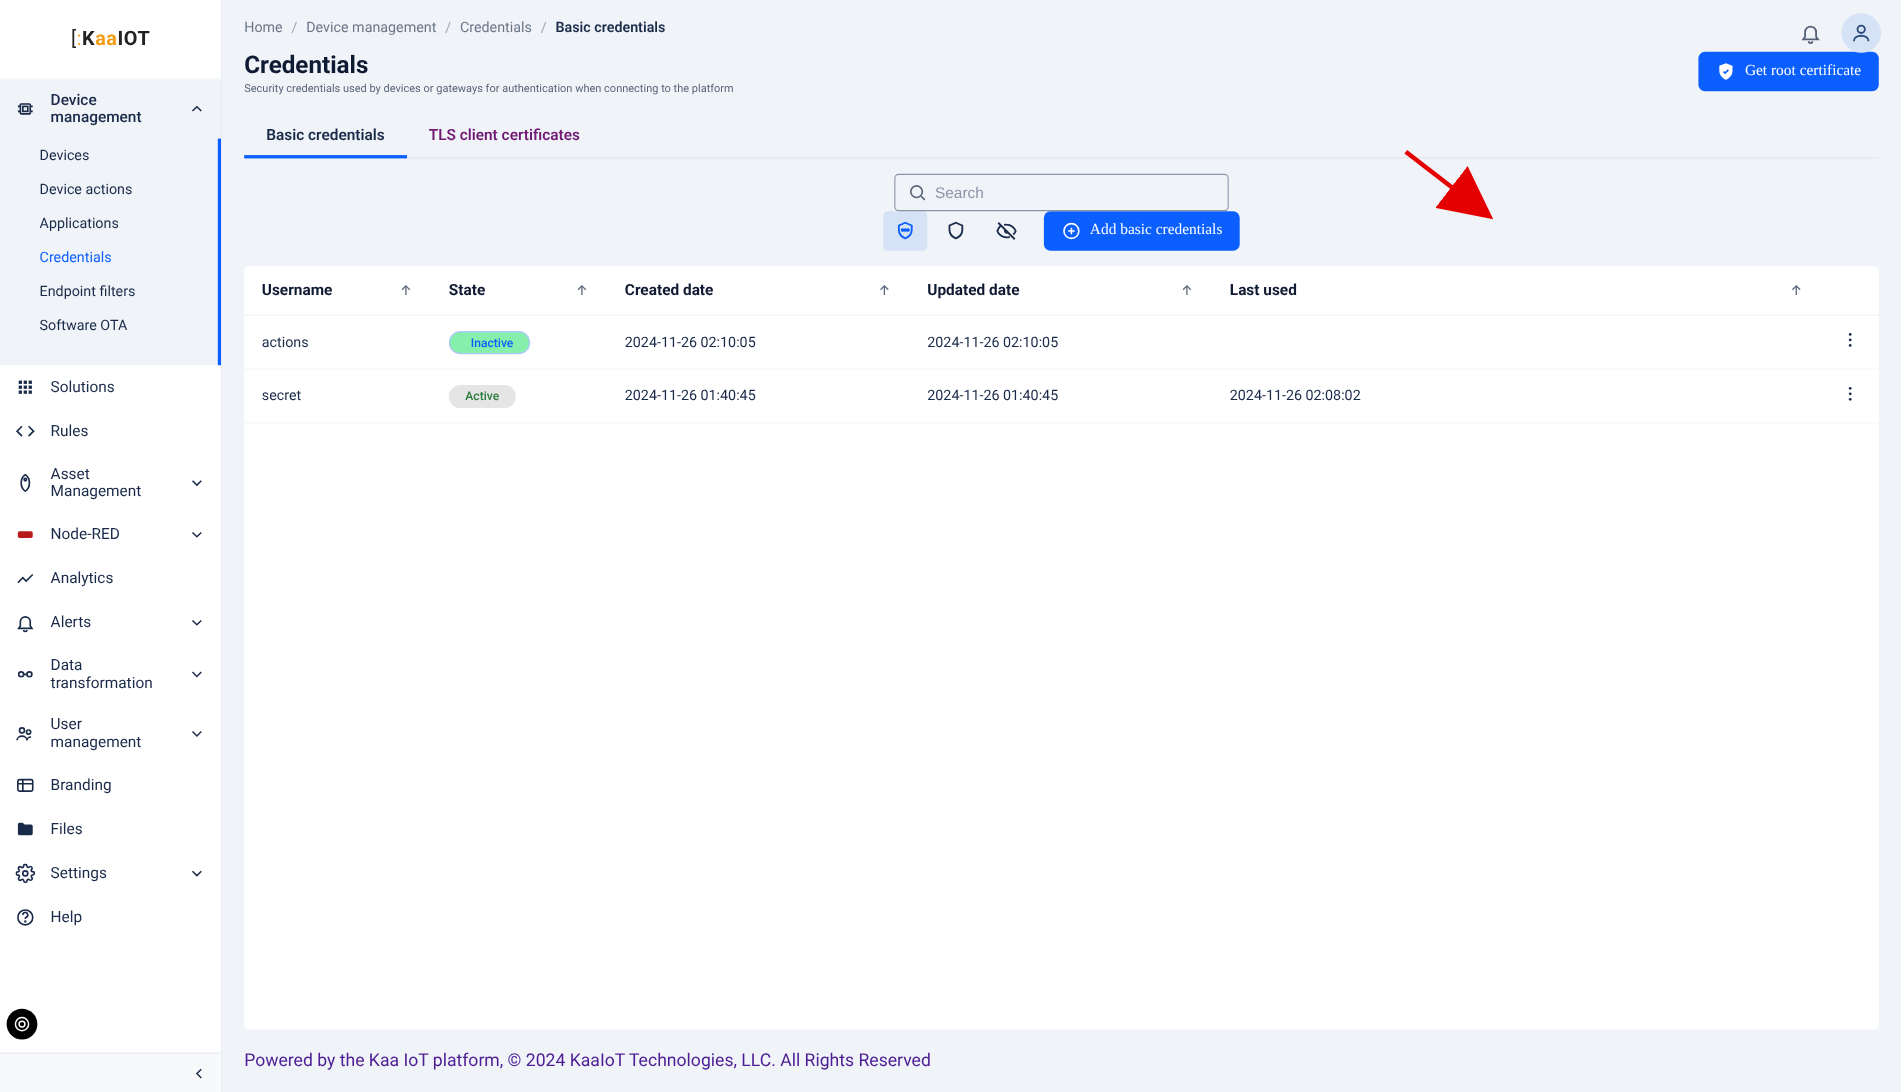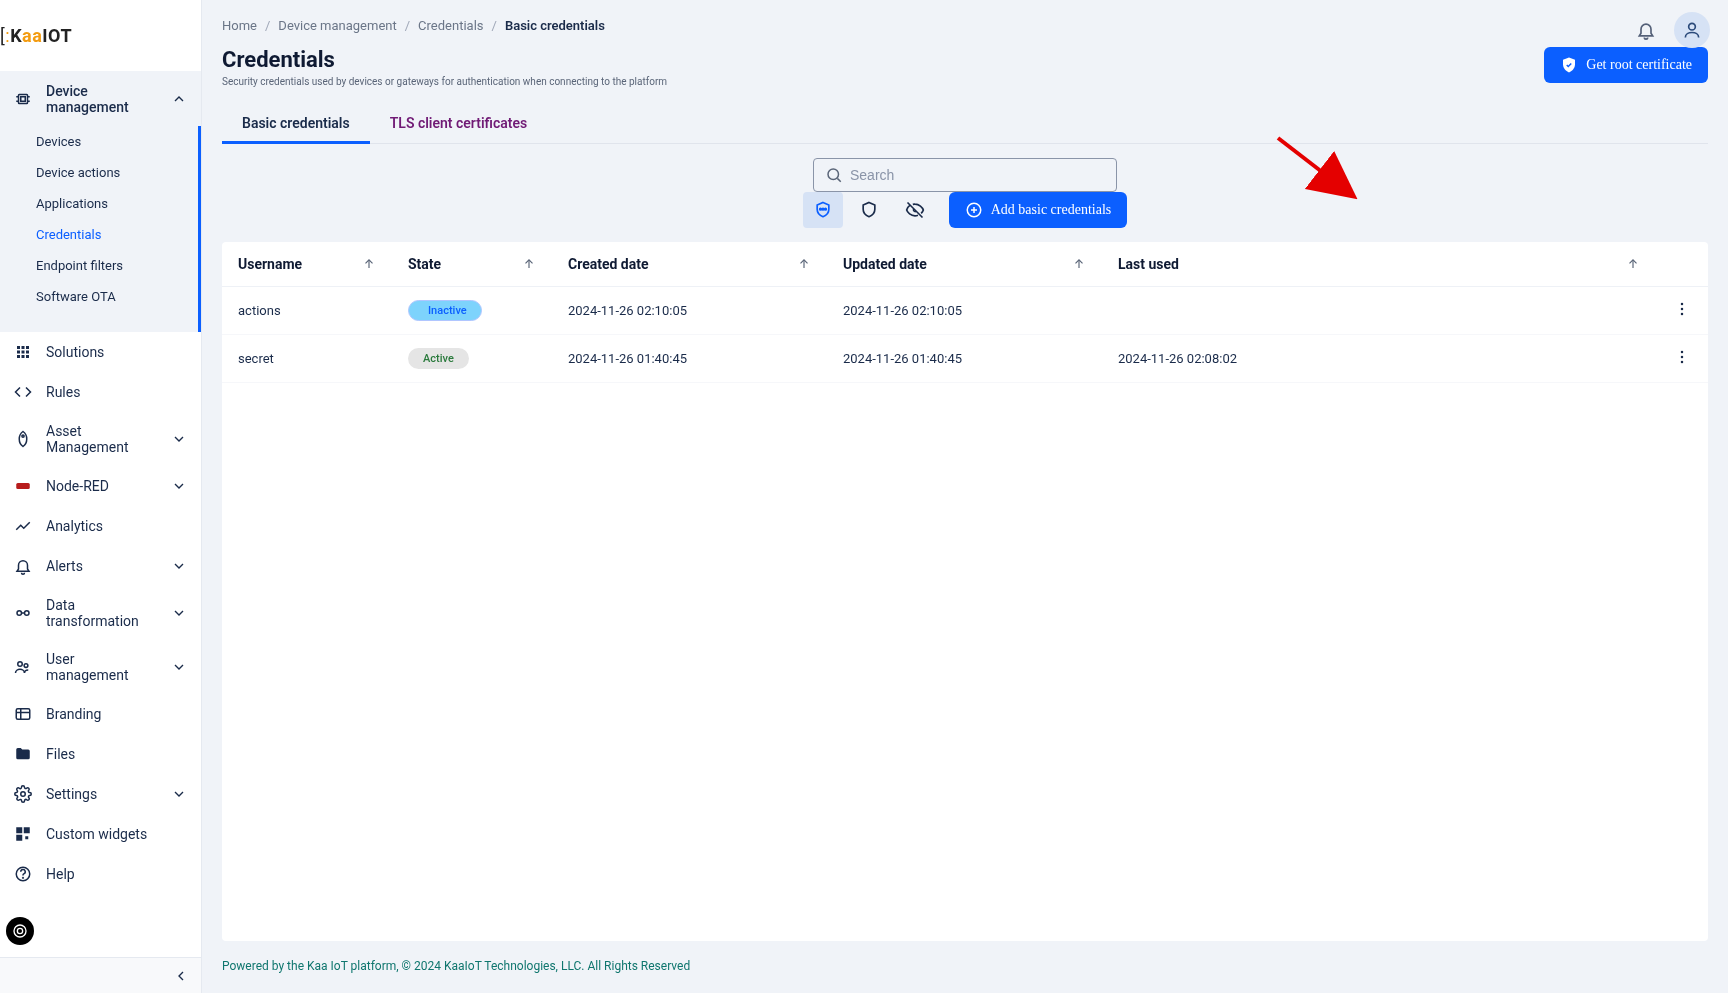--- a/index.html
+++ b/index.html
@@ -20,20 +20,21 @@
   background: #fff;
   border-right: 1px solid #e5e9f0;
   display: flex;
   flex-direction: column;
   position: relative;
 }
 .logo {
   height: 72px;
   display: flex;
   align-items: center;
+  justify-content: center;
   border-bottom: 1px solid #f0f3f8;
 }
 .logo-text {
   font-size: 18px;
   font-weight: 700;
   letter-spacing: 0.5px;
 }
 .logo-text .k { color: #222; }
 .logo-text .aa { color: #f39c12; }
 .logo-text .iot { color: #222; }
@@ -281,39 +282,39 @@
   display: inline-block;
   padding: 3px 14px;
   border-radius: 14px;
   font-size: 11px;
   font-weight: 500;
   border: 1px solid transparent;
 }
 .badge.inactive {
   color: #0b5fff;
   border-color: #b0c6ff;
-  background: #7dd3fc;
+  background: #86efac;
   padding-left: 19px;
 }
 .badge.active {
   color: #2a7a3c;
   background: #e5e5e5;
 }
 .row-menu {
   width: 20px; height: 20px;
   display: inline-flex;
   align-items: center;
   justify-content: center;
   cursor: pointer;
   color: #1a2b4a;
 }
 .footer {
   padding: 18px 0 20px 0;
-  font-size: 12px;
-  color: #0f766e;
+  font-size: 16px;
+  color: #4c1d95;
 }
 .arrow-annotation {
   position: absolute;
   pointer-events: none;
   z-index: 100;
 }
 .help-bubble {
   position: absolute;
   left: 6px;
   bottom: 48px;
@@ -485,31 +486,20 @@
         <span class="nav-icon">
             <svg viewBox="0 0 24 24" fill="none" stroke="currentColor" stroke-width="2">
               <circle cx="12" cy="12" r="3"></circle>
               <path d="M19.4 15a1.65 1.65 0 0 0 .33 1.82l.06.06a2 2 0 1 1-2.83 2.83l-.06-.06a1.65 1.65 0 0 0-1.82-.33 1.65 1.65 0 0 0-1 1.51V21a2 2 0 0 1-4 0v-.09a1.65 1.65 0 0 0-1-1.51 1.65 1.65 0 0 0-1.82.33l-.06.06a2 2 0 1 1-2.83-2.83l.06-.06a1.65 1.65 0 0 0 .33-1.82 1.65 1.65 0 0 0-1.51-1H3a2 2 0 0 1 0-4h.09a1.65 1.65 0 0 0 1.51-1 1.65 1.65 0 0 0-.33-1.82l-.06-.06a2 2 0 1 1 2.83-2.83l.06.06a1.65 1.65 0 0 0 1.82.33h0a1.65 1.65 0 0 0 1-1.51V3a2 2 0 0 1 4 0v.09a1.65 1.65 0 0 0 1 1.51h0a1.65 1.65 0 0 0 1.82-.33l.06-.06a2 2 0 1 1 2.83 2.83l-.06.06a1.65 1.65 0 0 0-.33 1.82v0a1.65 1.65 0 0 0 1.51 1H21a2 2 0 0 1 0 4h-.09a1.65 1.65 0 0 0-1.51 1z"></path>
             </svg>
           </span>
         <span class="nav-label">Settings</span>
         <span class="chevron"><svg viewBox="0 0 24 24" fill="none" stroke="currentColor" stroke-width="2">
               <polyline points="6 9 12 15 18 9"></polyline>
             </svg></span>
-      </div>
-      <div class="nav-item top-level">
-        <span class="nav-icon">
-            <svg viewBox="0 0 24 24" fill="currentColor">
-              <rect x="3" y="3" width="8" height="8"></rect>
-              <rect x="13" y="3" width="8" height="8"></rect>
-              <rect x="3" y="13" width="8" height="8"></rect>
-              <rect x="15" y="15" width="4" height="4"></rect>
-            </svg>
-          </span>
-        <span class="nav-label">Custom widgets</span>
       </div>
       <div class="nav-item top-level">
         <span class="nav-icon">
             <svg viewBox="0 0 24 24" fill="none" stroke="currentColor" stroke-width="2">
               <circle cx="12" cy="12" r="9"></circle>
               <path d="M9 9a3 3 0 1 1 4 2.83c-.6.34-1 .97-1 1.67V14"></path>
               <circle cx="12" cy="17" r="0.5" fill="currentColor"></circle>
             </svg>
           </span>
         <span class="nav-label">Help</span>

